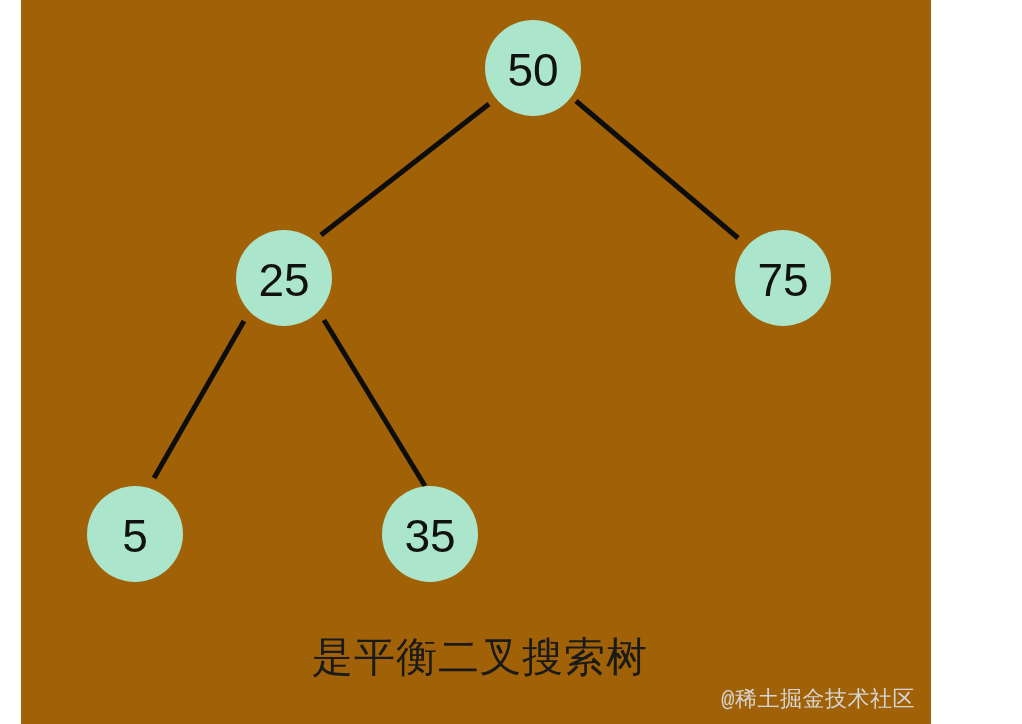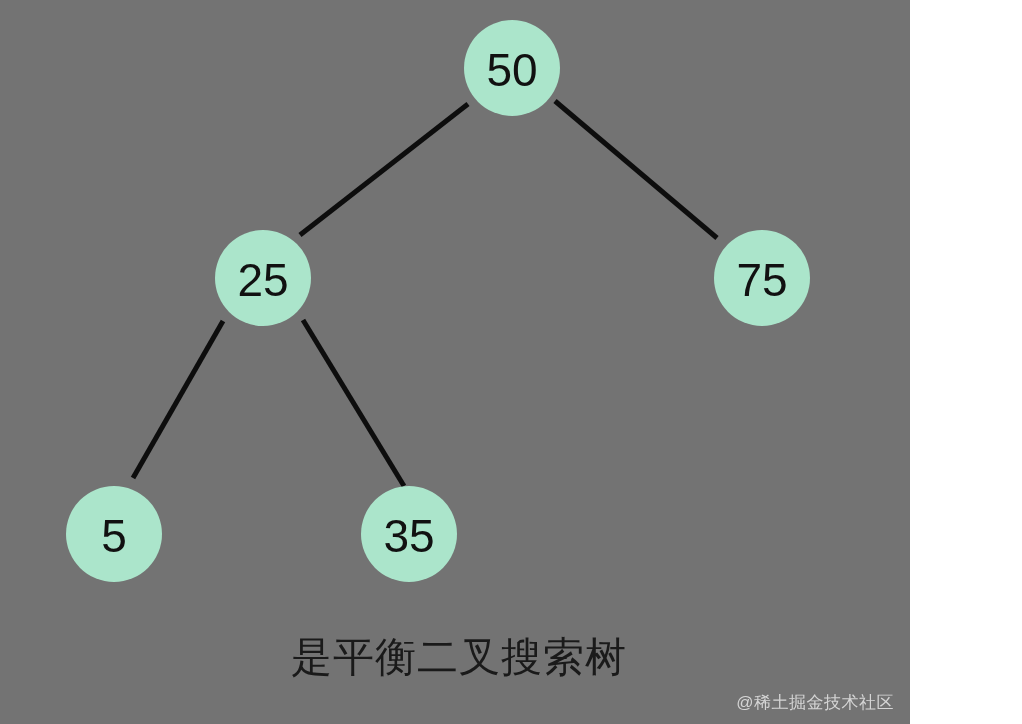--- a/index.html
+++ b/index.html
@@ -11,21 +11,22 @@
   body {
     width: 1022px;
     height: 724px;
     overflow: hidden;
     font-family: "Liberation Sans", "DejaVu Sans", sans-serif;
   }
   #canvas {
     position: relative;
     width: 910px;
     height: 724px;
-    background: #737373;
+    background: #a16207;
+    margin-left: 21px;
   }
   #tree-svg {
     position: absolute;
     left: 0;
     top: 0;
     width: 1022px;
     height: 724px;
     display: block;
   }
   .edge-line {
@@ -52,22 +53,22 @@
     font-family: "Liberation Sans", "DejaVu Sans", sans-serif;
     font-size: 41px;
     color: #1a1a1a;
     letter-spacing: 1px;
     white-space: nowrap;
   }
   .watermark-text {
     position: absolute;
     right: 16px;
     bottom: 10px;
-    font-family: Liberation Sans, sans-serif;
-    font-size: 17px;
+    font-family: Liberation Mono, monospace;
+    font-size: 22px;
     color: #d5d5d5;
     letter-spacing: 0.5px;
     white-space: nowrap;
   }
 </style>
 </head>
 <body>
 
 <div id="canvas">
 

